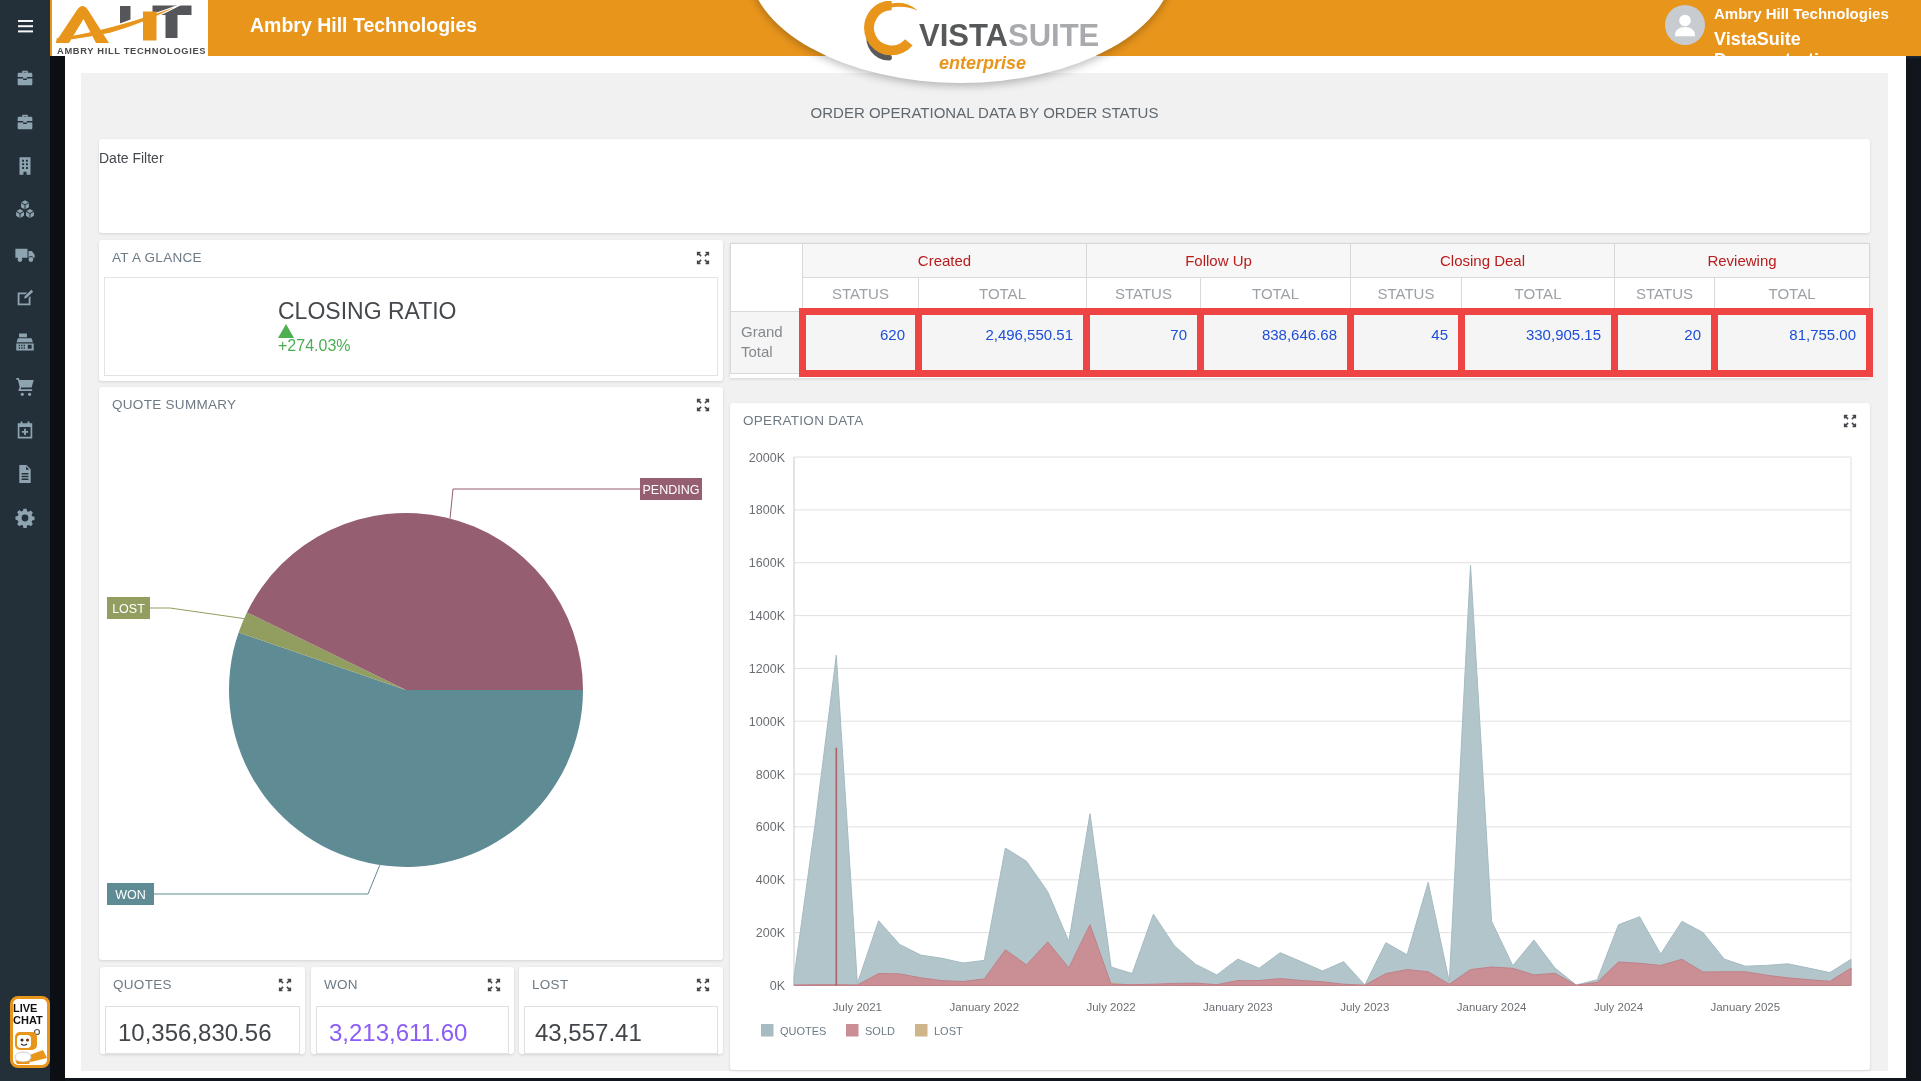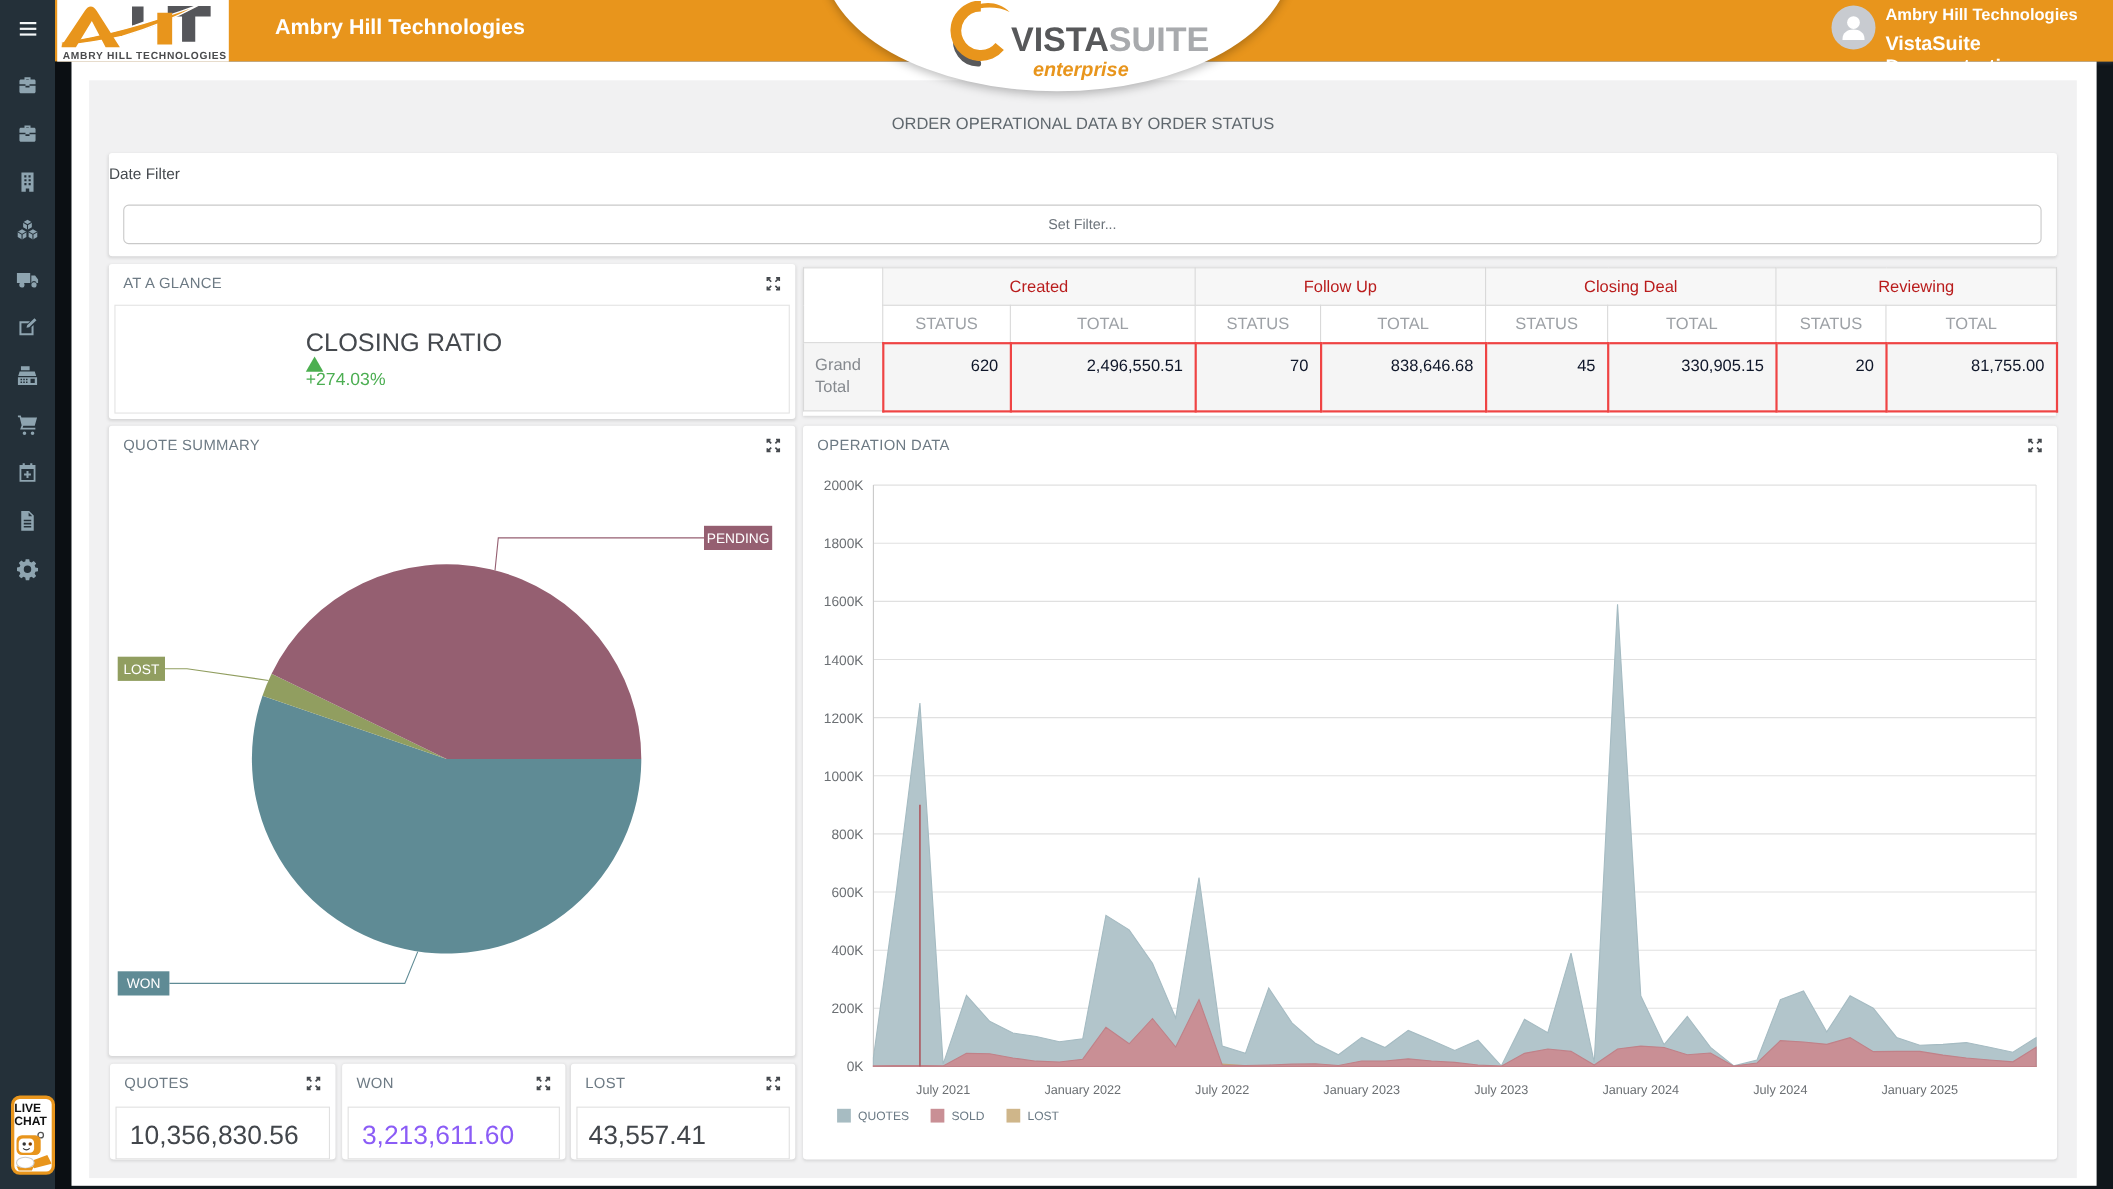--- a/index.html
+++ b/index.html
@@ -79,21 +79,20 @@
       <circle cx="20" cy="15.5" r="5.8"></circle>
       <path d="M10 30.5c0-5.7 4.5-8.6 10-8.6s10 2.9 10 8.6v0.8H10v-0.8z"></path>
     </svg></div>
 <div class="abs" style="left:1714px;top:5px;font-size:15px;font-weight:bold;color:#fff">Ambry Hill Technologies</div>
 <div class="abs" style="left:1714px;top:29px;font-size:18px;font-weight:bold;color:#fff">VistaSuite Demonstration</div>
 
 <div class="abs" style="left:81px;top:104px;width:1807px;text-align:center;font-size:15px;color:#60686e">ORDER OPERATIONAL DATA BY ORDER STATUS</div>
 
 <div class="card" style="left:99px;top:139px;width:1771px;height:94px">
 <div class="abs" style="left:0;top:11px;font-size:14px;color:#454a4f">Date Filter</div>
-<div class="abs" style="left:13px;top:47px;width:1744px;height:36px;border:1px solid #c9c9c9;border-radius:5px;text-align:center;line-height:34px;font-size:13px;color:#6e757c">Set Filter...</div>
 </div>
 
 <div class="card" style="left:99px;top:240px;width:624px;height:141px">
 <div class="ctitle">AT A GLANCE</div>
     <svg class="exp" width="14" height="14" viewBox="0 0 14 14" fill="none" stroke="#45494e" stroke-width="1.5">
       <path d="M5.1,5.1 L1.6,1.6 M1.6,4.5 L1.6,1.6 L4.5,1.6"></path>
       <path d="M8.9,5.1 L12.4,1.6 M9.5,1.6 L12.4,1.6 L12.4,4.5"></path>
       <path d="M5.1,8.9 L1.6,12.4 M1.6,9.5 L1.6,12.4 L4.5,12.4"></path>
       <path d="M8.9,8.9 L12.4,12.4 M9.5,12.4 L12.4,12.4 L12.4,9.5"></path>
     </svg>
@@ -144,21 +143,21 @@
           <td class="dv">330,905.15</td>
           <td class="dv">20</td>
           <td class="dv">81,755.00</td>
         </tr>
 </tbody>
     </table>
 <style>
 .gh{border:1px solid #d9d9d9;background:#f7f7f7;color:#b91c1c;text-align:center}
 .sh{border:1px solid #d9d9d9;background:#fff;color:#9da1a6;text-align:center}
 .gt{border:1px solid #d9d9d9;background:#f5f5f5;color:#85898e;vertical-align:top;padding:10px 10px;line-height:20px}
-.dv{border:2px solid #ef4444;background:#f5f5f5;color:#0f172a;text-align:right;vertical-align:top;padding:11px 10px 0 14px}
+.dv{border:7px solid #ef4444;background:#f5f5f5;color:#1d4ed8;text-align:right;vertical-align:top;padding:11px 10px 0 14px}
 </style>
 </div>
 
 <div class="card" style="left:99px;top:387px;width:624px;height:573px">
 <div class="ctitle">QUOTE SUMMARY</div>
     <svg class="exp" width="14" height="14" viewBox="0 0 14 14" fill="none" stroke="#45494e" stroke-width="1.5">
       <path d="M5.1,5.1 L1.6,1.6 M1.6,4.5 L1.6,1.6 L4.5,1.6"></path>
       <path d="M8.9,5.1 L12.4,1.6 M9.5,1.6 L12.4,1.6 L12.4,4.5"></path>
       <path d="M5.1,8.9 L1.6,12.4 M1.6,9.5 L1.6,12.4 L4.5,12.4"></path>
       <path d="M8.9,8.9 L12.4,12.4 M9.5,12.4 L12.4,12.4 L12.4,9.5"></path>
@@ -172,21 +171,21 @@
 <text x="572" y="106.5" text-anchor="middle" font-size="12.5" fill="#fff">PENDING</text>
 <polyline points="145.1,231.6 71,221 51,221" fill="none" stroke="#919e60" stroke-width="1"></polyline>
 <rect x="8" y="210" width="43" height="22" fill="#919e60"></rect>
 <text x="29.5" y="225.5" text-anchor="middle" font-size="12.5" fill="#fff">LOST</text>
 <polyline points="280.8,478.1 269,507 55,507" fill="none" stroke="#5f8b95" stroke-width="1"></polyline>
 <rect x="8" y="496" width="47" height="22" fill="#5f8b95"></rect>
 <text x="31.5" y="511.5" text-anchor="middle" font-size="12.5" fill="#fff">WON</text>
 </svg></div>
 </div>
 
-<div class="card" style="left:730px;top:387px;width:1140px;height:667px">
+<div class="card" style="left:730px;top:403px;width:1140px;height:667px">
 <div class="ctitle">OPERATION DATA</div>
     <svg class="exp" width="14" height="14" viewBox="0 0 14 14" fill="none" stroke="#45494e" stroke-width="1.5">
       <path d="M5.1,5.1 L1.6,1.6 M1.6,4.5 L1.6,1.6 L4.5,1.6"></path>
       <path d="M8.9,5.1 L12.4,1.6 M9.5,1.6 L12.4,1.6 L12.4,4.5"></path>
       <path d="M5.1,8.9 L1.6,12.4 M1.6,9.5 L1.6,12.4 L4.5,12.4"></path>
       <path d="M8.9,8.9 L12.4,12.4 M9.5,12.4 L12.4,12.4 L12.4,9.5"></path>
     </svg>
 <div class="abs" style="left:0;top:0"><svg width="1140" height="667" viewBox="0 0 1140 667" font-family="Liberation Sans, sans-serif">
 <line x1="64.0" y1="582.5" x2="1121.0" y2="582.5" stroke="#e0e0e0" stroke-width="1"></line>
         <text x="55.0" y="587.0" text-anchor="end" font-size="12.5" fill="#6b6f73">0K</text>

